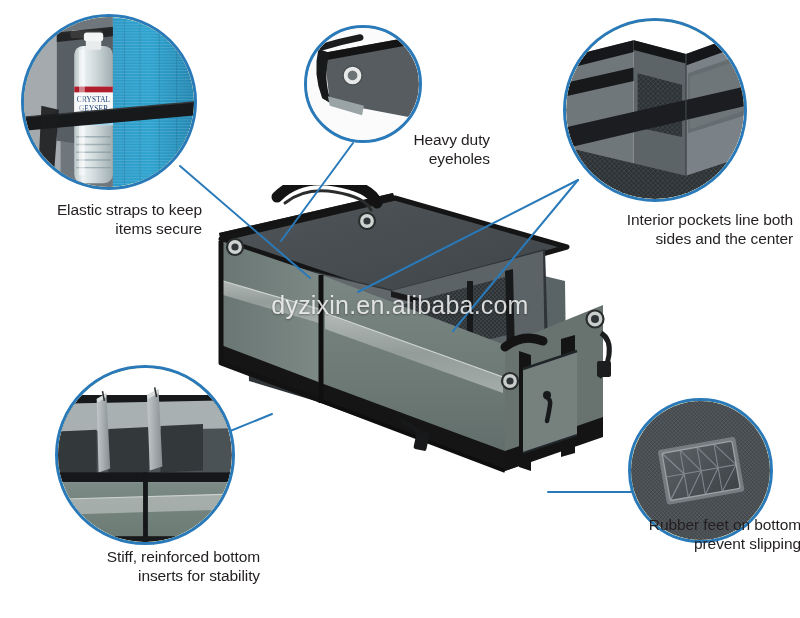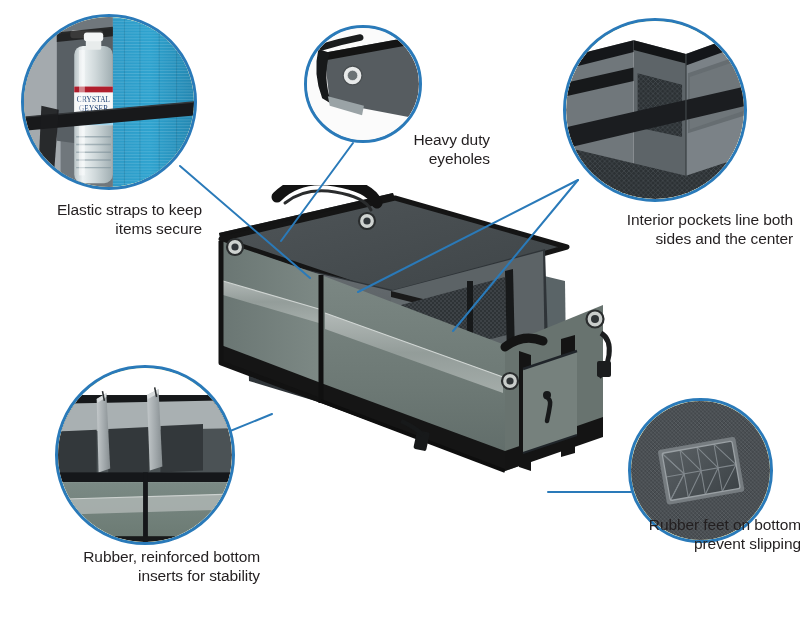--- a/index.html
+++ b/index.html
@@ -208,20 +208,21 @@
       <circle cx="30" cy="62" r="8" fill="#cfd3d1" stroke="#2a2d2e" stroke-width="2.2"></circle>
       <circle cx="30" cy="62" r="3.6" fill="#31363a"></circle>
 
       <circle cx="162" cy="36" r="8" fill="#cfd3d1" stroke="#2a2d2e" stroke-width="2.2"></circle>
       <circle cx="162" cy="36" r="3.6" fill="#31363a"></circle>
 
       <path d="M300 162 q18 -14 38 -6" fill="none" stroke="#141414" stroke-width="9" stroke-linecap="round"></path>
     </svg>
   </div>
 
+  <div id="watermark">dyzixin.en.alibaba.com</div>
 
   <div class="callout">
     <div class="bubble" style="left:21px; top:14px; width:176px; height:176px;">
       <svg class="photo" viewBox="0 0 176 176">
         <defs>
           <clipPath id="clipA">
               <circle cx="88" cy="88" r="88"></circle>
             </clipPath>
           <linearGradient id="seatBlue" x1="0" y1="0" x2="1" y2="0">
             <stop offset="0%" stop-color="#2e9ac6"></stop>
@@ -411,21 +412,21 @@
           <rect x="-6" y="118" width="200" height="72" fill="url(#greenG)"></rect>
           <path d="M-6 136 L194 130 L194 146 L-6 152 Z" fill="#aeb5b3" opacity="0.85"></path>
           <path d="M-6 136 L194 130" stroke="#ccd1cf" stroke-width="1.2"></path>
 
           <rect x="88" y="108" width="5" height="82" fill="#15171a"></rect>
 
           <rect x="-6" y="174" width="200" height="16" fill="#17191a"></rect>
         </g>
       </svg>
     </div>
-    <div class="caption" style="left:35px; top:547px; width:225px;">Rubber, reinforced bottom
+    <div class="caption" style="left:35px; top:547px; width:225px;">Stiff, reinforced bottom
 inserts for stability</div>
   </div>
 
   <div class="callout">
     <div class="bubble" style="left:628px; top:398px; width:145px; height:145px;">
       <svg class="photo" viewBox="0 0 145 145">
         <defs>
           <clipPath id="clipE">
               <circle cx="72.5" cy="72.5" r="72.5"></circle>
             </clipPath>

